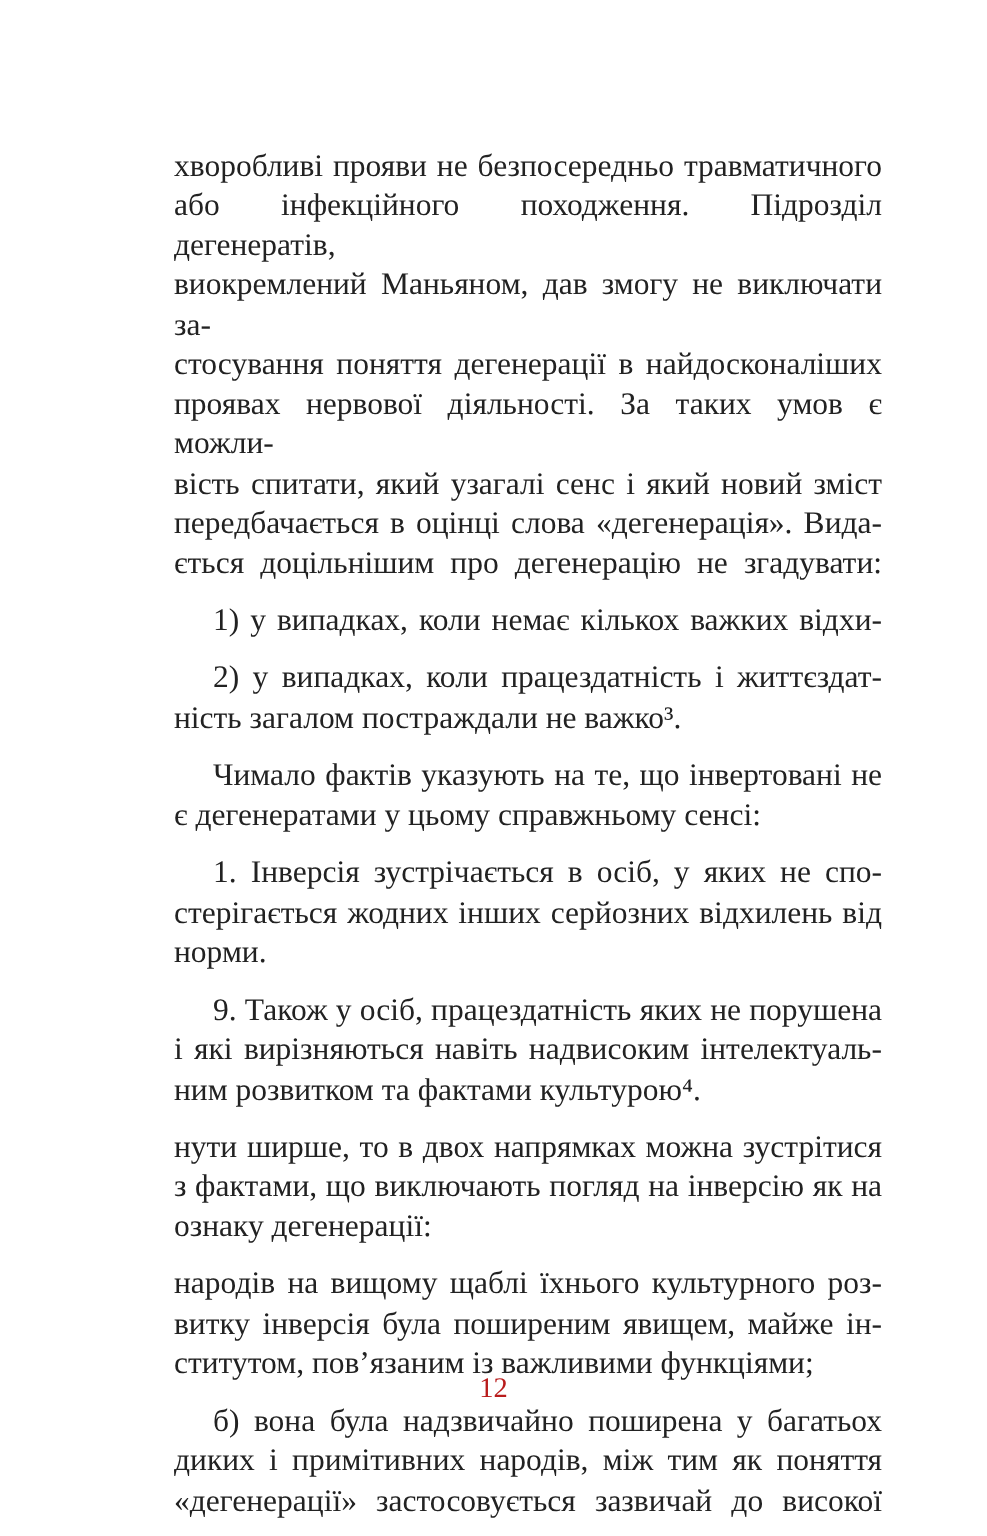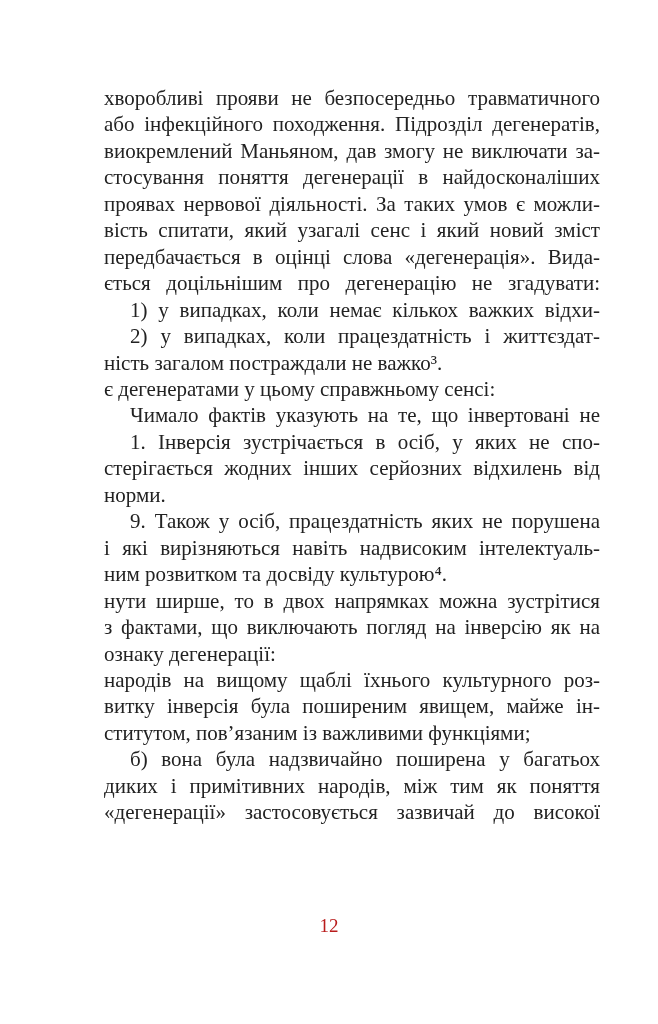--- a/index.html
+++ b/index.html
@@ -22,21 +22,21 @@
   .text-block {
     position: absolute;
     left: 104px;
     top: 85px;
     width: 496px;
     font-size: 21px;
     line-height: 26.45px;
     letter-spacing: 0px;
   }
   .paragraph {
-    margin: 0;
+    margin: 12px;
     padding: 0;
   }
   .line {
     text-align: justify;
     text-align-last: justify;
     text-justify: inter-word;
     white-space: normal;
     overflow: hidden;
   }
   .line.para-end {
@@ -73,32 +73,32 @@
         <div class="line">ється доцільнішим про дегенерацію не згадувати:</div>
       </div>
       <div class="paragraph">
         <div class="line indented">1) у випадках, коли немає кількох важких відхи-</div>
       </div>
       <div class="paragraph">
         <div class="line indented">2) у випадках, коли працездатність і життєздат-</div>
         <div class="line para-end">ність загалом постраждали не важко³.</div>
       </div>
       <div class="paragraph">
+        <div class="line indented">Чимало фактів указують на те, що інвертовані не</div>
         <div class="line para-end">є дегенератами у цьому справжньому сенсі:</div>
-        <div class="line indented">Чимало фактів указують на те, що інвертовані не</div>
       </div>
       <div class="paragraph">
         <div class="line indented">1. Інверсія зустрічається в осіб, у яких не спо-</div>
         <div class="line">стерігається жодних інших серйозних відхилень від</div>
         <div class="line para-end">норми.</div>
       </div>
       <div class="paragraph">
         <div class="line indented">9. Також у осіб, працездатність яких не порушена</div>
         <div class="line">і які вирізняються навіть надвисоким інтелектуаль-</div>
-        <div class="line para-end">ним розвитком та досвіду культурою⁴.</div>
+        <div class="line para-end">ним розвитком та фактами культурою⁴.</div>
       </div>
       <div class="paragraph">
         <div class="line">нути ширше, то в двох напрямках можна зустрітися</div>
         <div class="line">з фактами, що виключають погляд на інверсію як на</div>
         <div class="line para-end">ознаку дегенерації:</div>
       </div>
       <div class="paragraph">
         <div class="line">народів на вищому щаблі їхнього культурного роз-</div>
         <div class="line">витку інверсія була поширеним явищем, майже ін-</div>
         <div class="line para-end">ститутом, пов’язаним із важливими функціями;</div>

